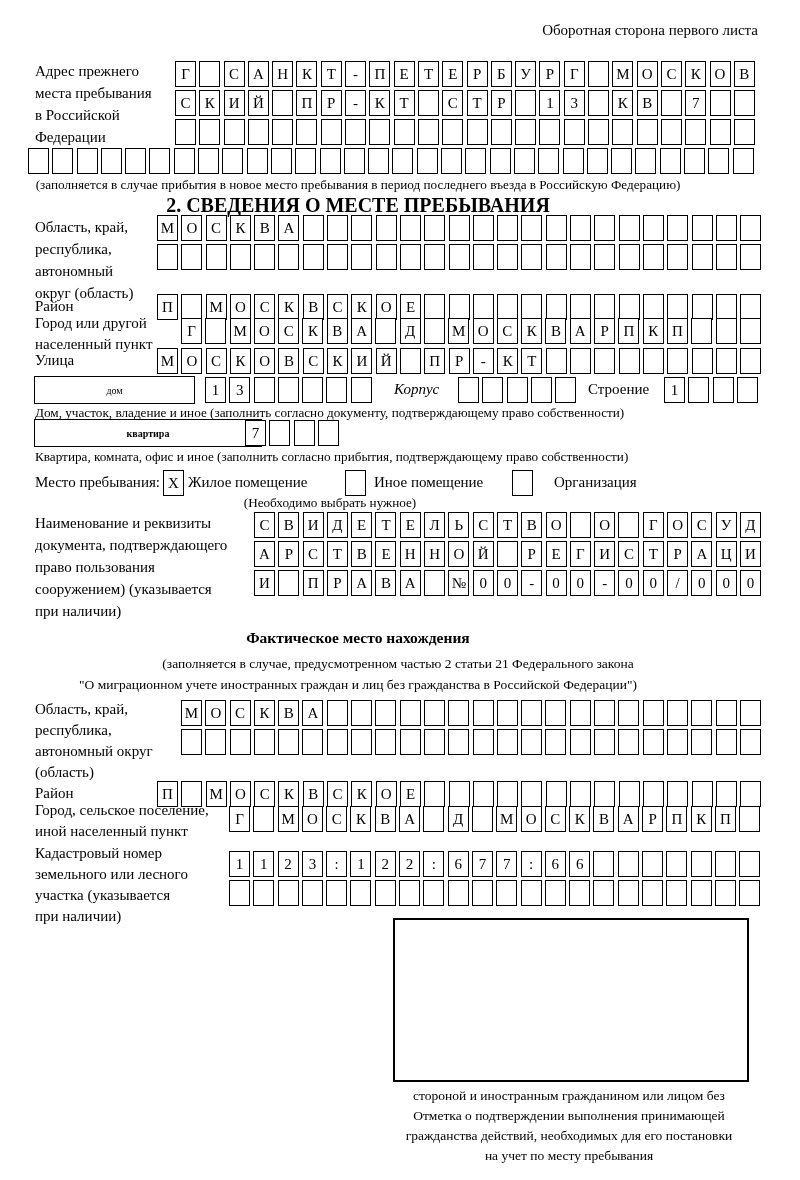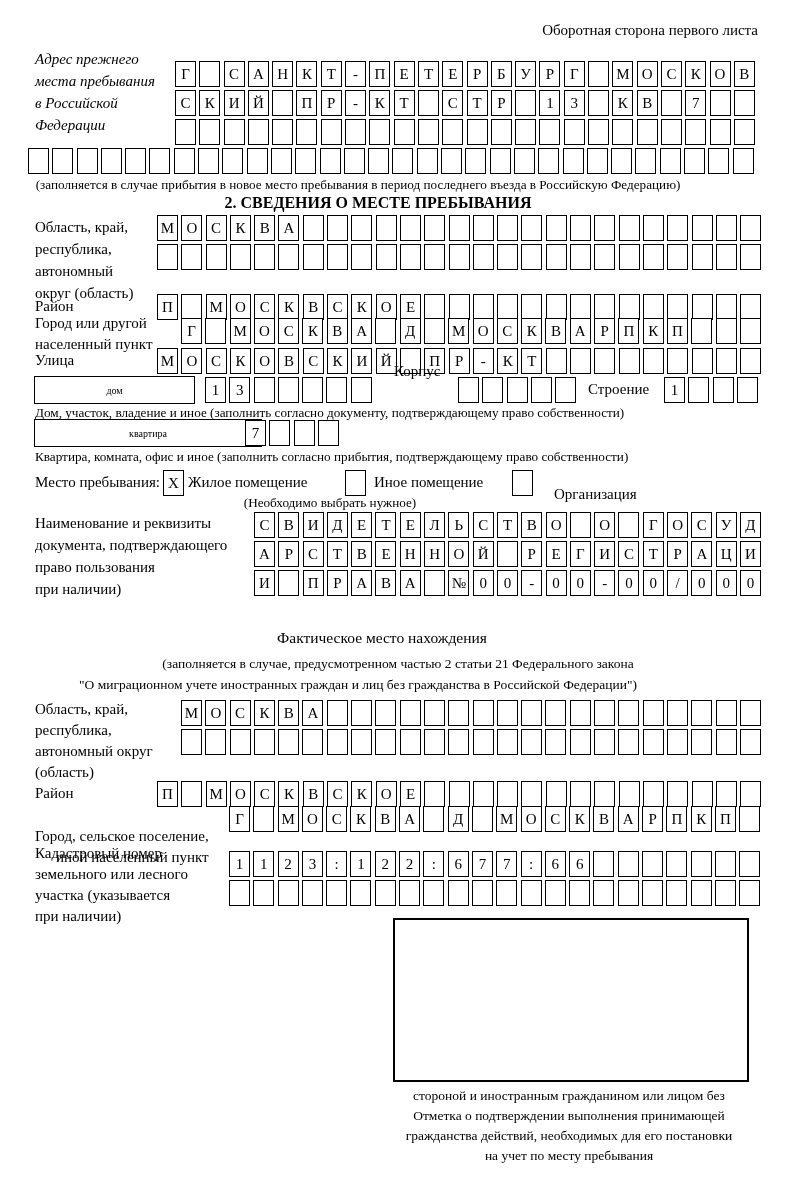--- a/index.html
+++ b/index.html
@@ -7,22 +7,22 @@
     width:800px; height:1180px; position:relative;
     font-family:"Liberation Serif", serif; color:#000;
     overflow:hidden;
   }
   .lbl { position:absolute; font-size:15px; white-space:nowrap; }
   .lblgroup { position:absolute; font-size:15px; }
   .lblgroup > div { line-height:22px; white-space:nowrap; }
   .lblgroup.lh21 > div { line-height:21px; }
   .cap { position:absolute; font-size:13.2px; white-space:nowrap; }
   .center { left:0; width:716px; text-align:center; }
-  .title { position:absolute; font-weight:bold; font-size:16px;margin-left:20px; }
-  .title2 { position:absolute; font-weight:normal; font-size:15.5px;padding-left:24px; }
+  .title { position:absolute; font-weight:bold; font-size:20px; }
+  .title2 { position:absolute; font-weight:bold; font-size:15.5px; }
   .boxrow { position:absolute; display:flex; gap:3.3px; }
   .cell {
     box-sizing:border-box; width:21px; height:26px; flex:0 0 21px;
     border:1.6px solid #000; background:#fff;
     display:inline-flex; align-items:center; justify-content:center;
     font-size:15px; line-height:1;
   }
   .cellabs { position:absolute; width:21px; height:26px; box-sizing:border-box;
     border:1.6px solid #000; display:flex; align-items:center; justify-content:center;
     font-size:15px; }
@@ -31,21 +31,21 @@
     font-size:10px; background:#fff; }
   .stamp { position:absolute; border:2px solid #000; background:#fff; }
   .capgroup { position:absolute; font-size:13.5px; text-align:center; }
   .capgroup > div { line-height:20px; }
 </style>
 </head>
 <body>
 
 <div class="lbl" style="top:22px; right:42px;">Оборотная сторона первого листа</div>
 
-<div class="lblgroup" style="left:35px; top:48px;font-style:italic;">
+<div class="lblgroup" style="left:35px; top:60px;">
   <div>Адрес прежнего</div>
   <div>места пребывания</div>
   <div>в Российской</div>
   <div>Федерации</div>
 </div>
 <div class="boxrow" style="left:175px; top:61px;">
     <span class="cell">Г</span>
     <span class="cell"></span>
     <span class="cell">С</span>
     <span class="cell">А</span>
@@ -313,61 +313,62 @@
 </div>
 <div class="boxrow" style="left:205px; top:377px;">
     <span class="cell">1</span>
     <span class="cell">3</span>
     <span class="cell"></span>
     <span class="cell"></span>
     <span class="cell"></span>
     <span class="cell"></span>
     <span class="cell"></span>
   </div>
-<div class="lbl" style="left:394px; top:363px;">Корпус</div>
+<div class="lbl" style="left:394px; top:381px;font-style:italic;">Корпус</div>
 <div class="boxrow" style="left:458px; top:377px;">
     <span class="cell"></span>
     <span class="cell"></span>
     <span class="cell"></span>
     <span class="cell"></span>
     <span class="cell"></span>
   </div>
 <div class="lbl" style="left:588px; top:381px;">Строение</div>
 <div class="boxrow" style="left:664px; top:377px;">
     <span class="cell">1</span>
     <span class="cell"></span>
     <span class="cell"></span>
     <span class="cell"></span>
   </div>
 <div class="cap" style="left:35px; top:405px;">Дом, участок, владение и иное (заполнить согласно документу, подтверждающему право собственности)</div>
 
-<div class="bigbox" style="left:34px; top:419px; width:228px;">
+<div class="bigbox" style="left:34px; top:419px; width:228px;font-weight:bold;">
   <span>квартира</span>
 </div>
 <div class="boxrow" style="left:245px; top:420px;">
     <span class="cell">7</span>
     <span class="cell"></span>
     <span class="cell"></span>
     <span class="cell"></span>
   </div>
 <div class="cap" style="left:35px; top:449px;">Квартира, комната, офис и иное (заполнить согласно прибытия, подтверждающему право собственности)</div>
 
 <div class="lbl" style="left:35px; top:474px;">Место пребывания:</div>
 <div class="cellabs" style="left:163px; top:470px;">X</div>
 <div class="lbl" style="left:188px; top:474px;">Жилое помещение</div>
 <div class="cellabs" style="left:345px; top:470px;"></div>
 <div class="lbl" style="left:374px; top:474px;">Иное помещение</div>
 <div class="cellabs" style="left:512px; top:470px;"></div>
-<div class="lbl" style="left:554px; top:486px;">Организация</div>
+<div class="lbl" style="left:554px; top:474px;">Организация</div>
 <div class="cap" style="left:120px; top:495px; width:420px; text-align:center; white-space:normal;">(Необходимо выбрать нужное)</div>
 
 <div class="lblgroup" style="left:35px; top:512px;">
   <div>Наименование и реквизиты</div>
   <div>документа, подтверждающего</div>
   <div>право пользования</div>
+  <div>сооружением) (указывается</div>
   <div>при наличии)</div>
 </div>
 <div class="boxrow" style="left:254px; top:512px;">
     <span class="cell">С</span>
     <span class="cell">В</span>
     <span class="cell">И</span>
     <span class="cell">Д</span>
     <span class="cell">Е</span>
     <span class="cell">Т</span>
     <span class="cell">Е</span>
@@ -518,21 +519,21 @@
     <span class="cell"></span>
     <span class="cell"></span>
     <span class="cell"></span>
     <span class="cell"></span>
     <span class="cell"></span>
     <span class="cell"></span>
     <span class="cell"></span>
     <span class="cell"></span>
   </div>
 
-<div class="lblgroup lh21" style="left:35px; top:826px;text-align:right;">
+<div class="lblgroup lh21" style="left:35px; top:800px;">
   <div>Город, сельское поселение,</div>
   <div>иной населенный пункт</div>
 </div>
 <div class="boxrow" style="left:229px; top:806px;">
     <span class="cell">Г</span>
     <span class="cell"></span>
     <span class="cell">М</span>
     <span class="cell">О</span>
     <span class="cell">С</span>
     <span class="cell">К</span>

